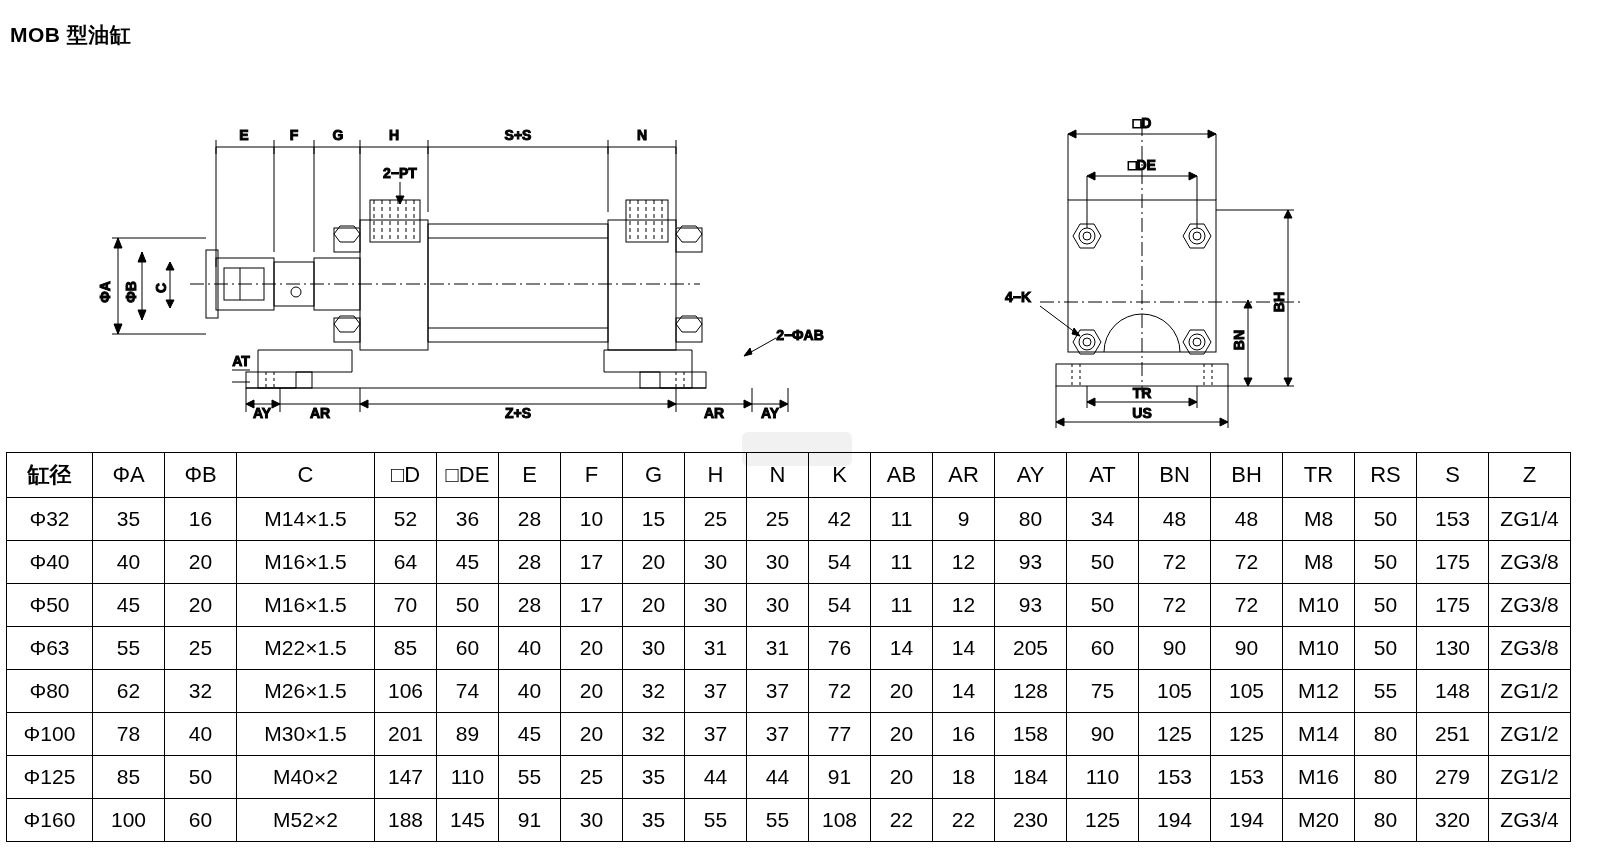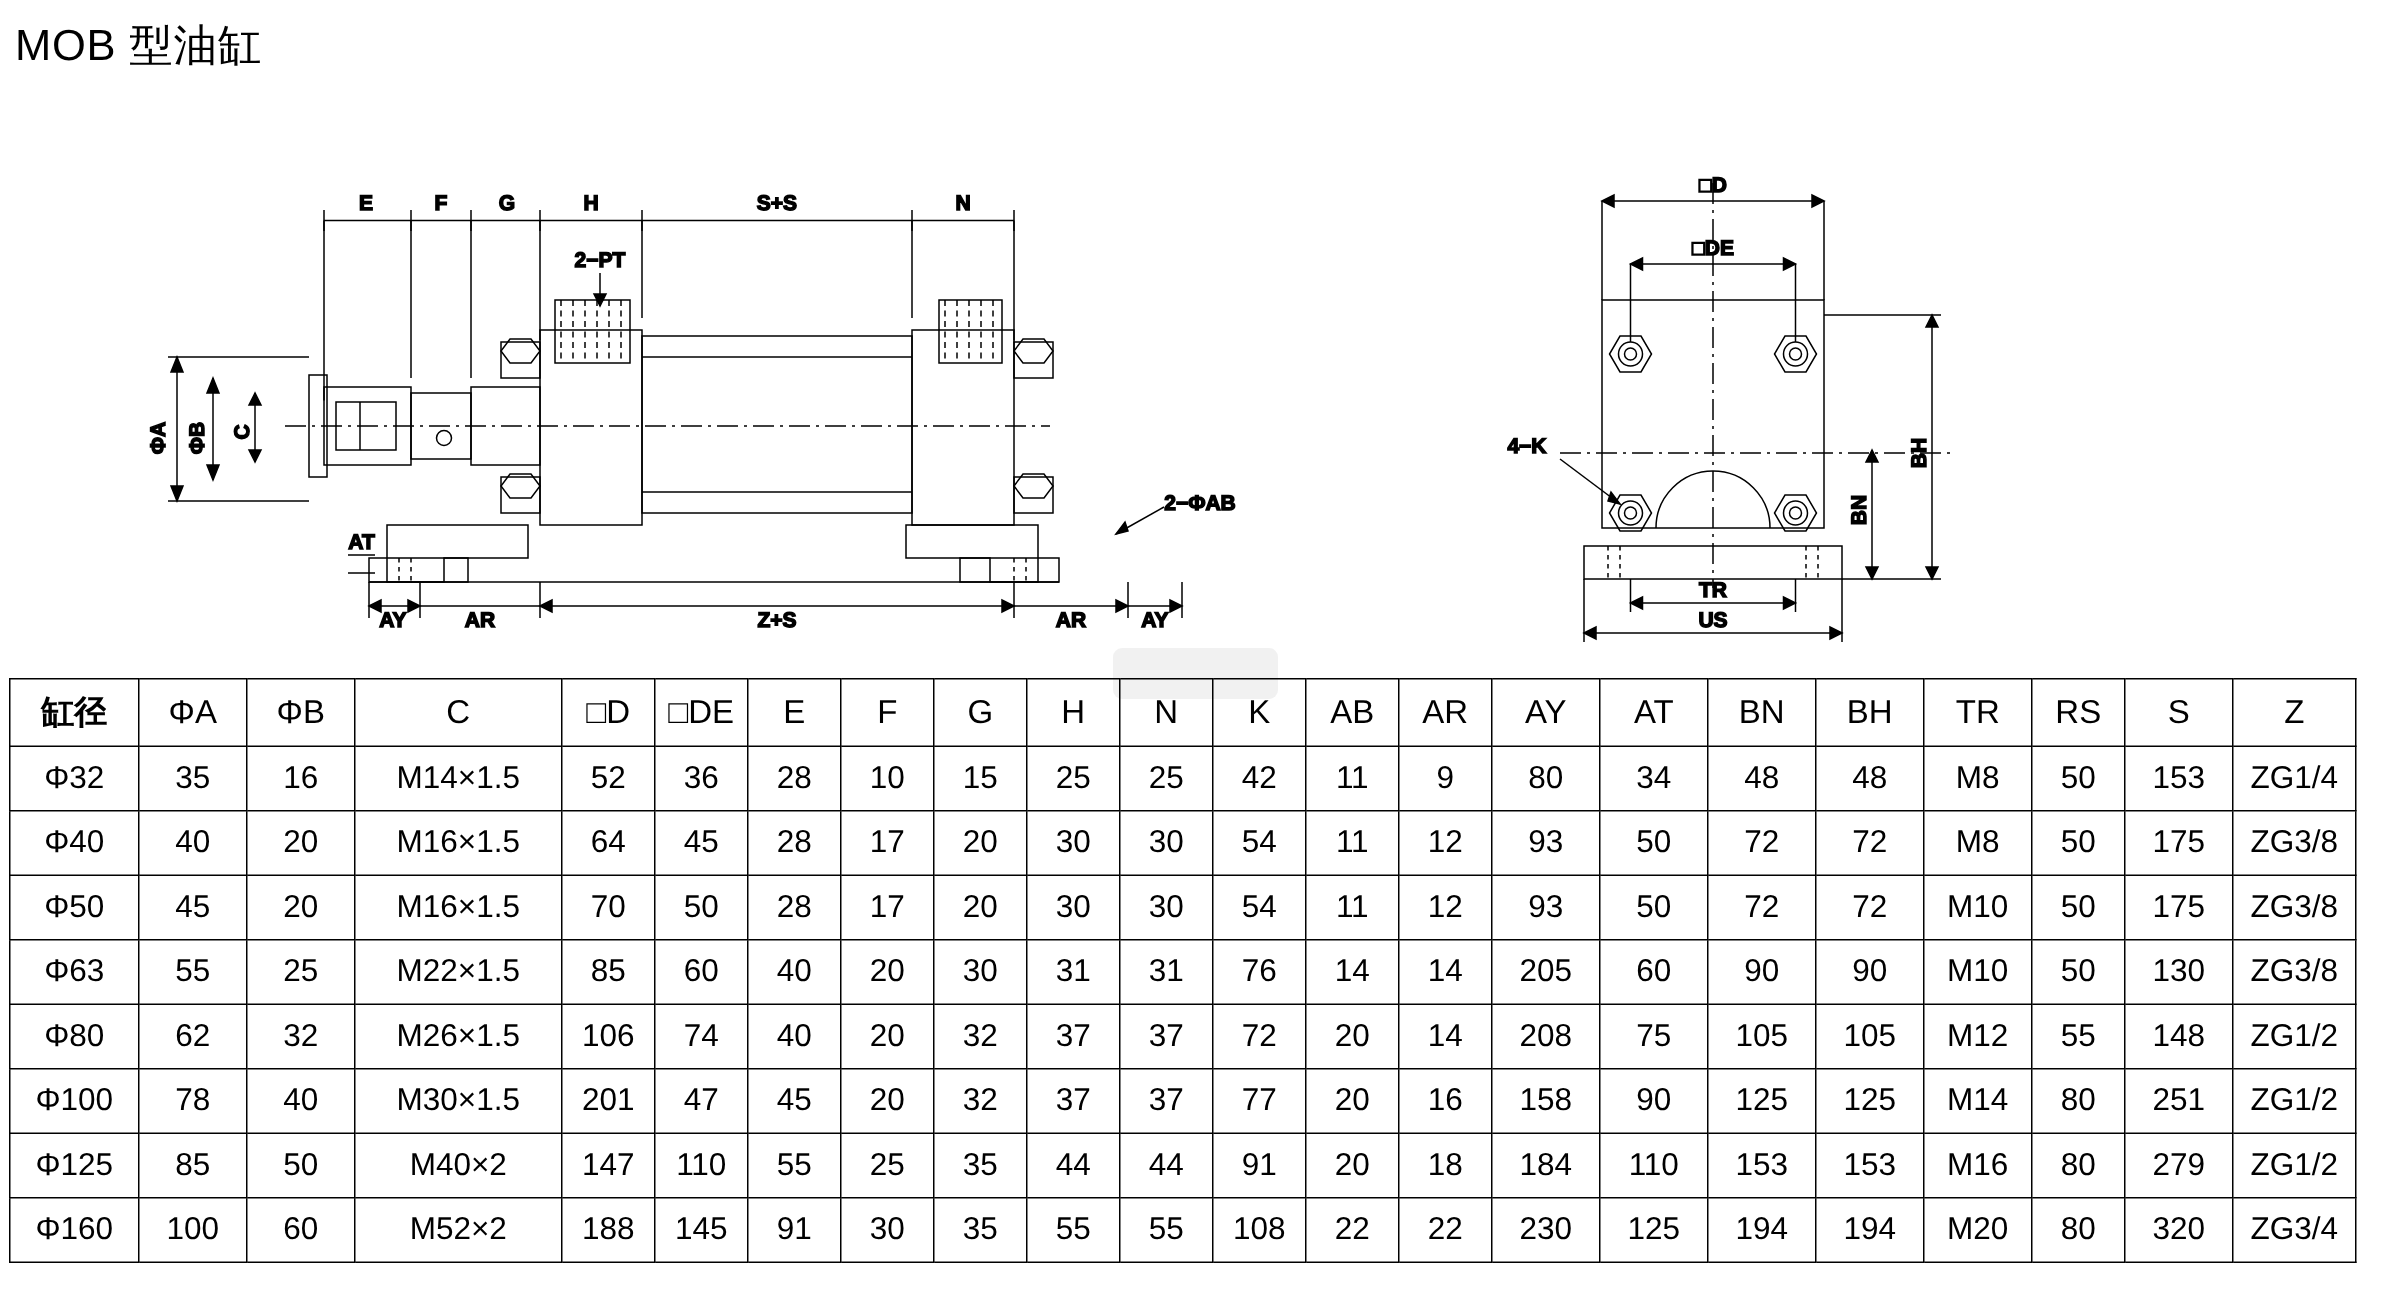--- a/index.html
+++ b/index.html
@@ -11,23 +11,23 @@
     width: 1598px;
     height: 862px;
     font-family: "Liberation Sans", sans-serif;
     color: #000;
     position: relative;
     overflow: hidden;
   }
   #page-title {
     position: absolute;
     left: 10px;
-    top: 11px;
-    font-size: 29px;
-    font-weight: normal;
+    top: 21px;
+    font-size: 21px;
+    font-weight: bold;
     letter-spacing: 0.5px;
   }
   .drawings {
     position: absolute;
     left: 0;
     top: 52px;
     width: 1598px;
     height: 380px;
   }
   .tablewrap {
@@ -474,36 +474,36 @@
           <td>106</td>
           <td>74</td>
           <td>40</td>
           <td>20</td>
           <td>32</td>
           <td>37</td>
           <td>37</td>
           <td>72</td>
           <td>20</td>
           <td>14</td>
-          <td>208</td>
+          <td>128</td>
           <td>75</td>
           <td>105</td>
           <td>105</td>
           <td>M12</td>
           <td>55</td>
           <td>148</td>
           <td>ZG1/2</td>
         </tr>
         <tr>
           <td>Φ100</td>
           <td>78</td>
           <td>40</td>
           <td>M30×1.5</td>
           <td>201</td>
-          <td>47</td>
+          <td>89</td>
           <td>45</td>
           <td>20</td>
           <td>32</td>
           <td>37</td>
           <td>37</td>
           <td>77</td>
           <td>20</td>
           <td>16</td>
           <td>158</td>
           <td>90</td>

